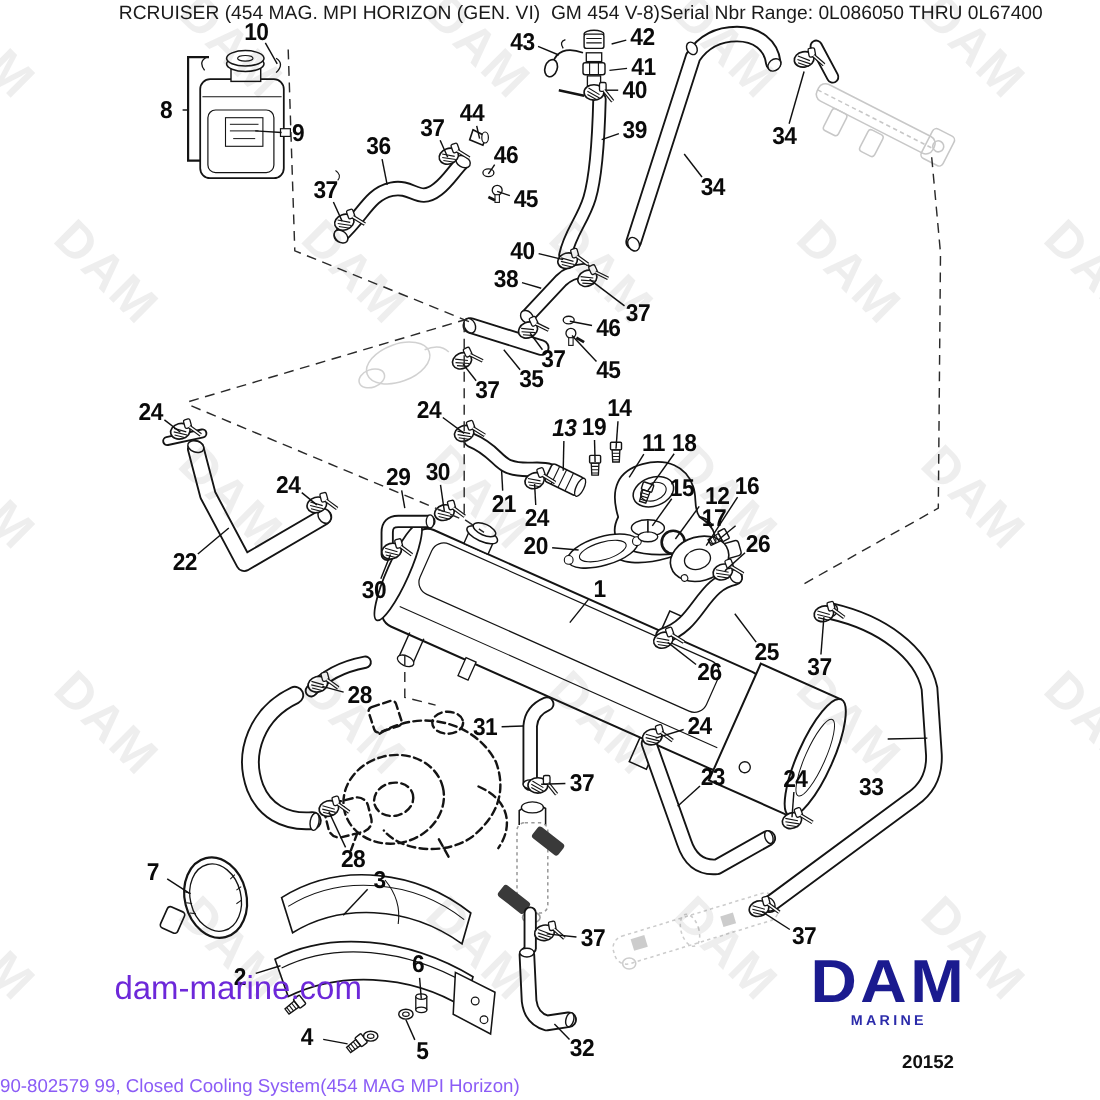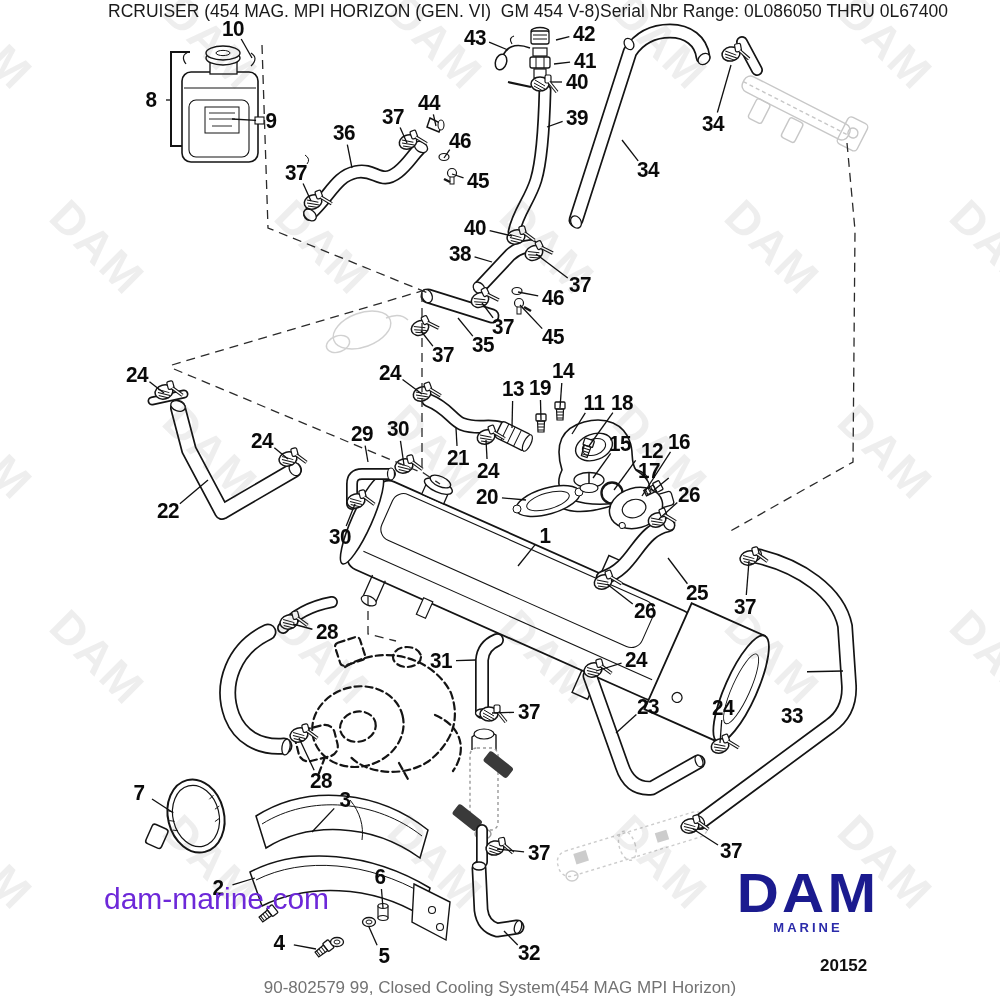--- a/index.html
+++ b/index.html
@@ -7,22 +7,22 @@
          font-family:"Liberation Sans",sans-serif;}
   #art{position:absolute;left:0;top:0;z-index:1;}
   #wm-layer{position:absolute;left:0;top:0;width:1000px;height:1000px;z-index:2;pointer-events:none;}
   .wm{position:absolute;font-weight:bold;font-size:46px;letter-spacing:2px;
       color:rgba(60,60,60,0.085);transform:rotate(45deg);white-space:nowrap;}
   #callout-layer{position:absolute;left:0;top:0;width:828px;height:1000px;z-index:3;}
   .callout{position:absolute;transform:translate(-50%,-50%) scaleX(.94);font-weight:bold;
            font-size:22px;color:#0a0a0a;letter-spacing:-0.5px;white-space:nowrap;}
   #header-title{position:absolute;left:108px;top:1px;font-size:17.5px;color:#1a1a1a;
                 white-space:pre;z-index:3;}
-  #footer-caption{position:absolute;left:0;top:978px;width:1000px;text-align:center;
-                  font-size:17px;color:#737373;z-index:3;}
+  #footer-caption{position:absolute;left:0;top:978px;width:1000px;text-align:left;
+                  font-size:17px;color:#8b5cf6;z-index:3;}
   #website{position:absolute;left:104px;top:882px;font-size:30px;color:#6d28d9;z-index:3;}
   #logo{position:absolute;left:718px;top:868px;width:180px;text-align:center;z-index:3;}
   #logo .big{font-size:54px;font-weight:bold;color:#1b1b8f;letter-spacing:3px;
              transform:scaleY(1.02) scaleX(1.08);display:inline-block;line-height:50px;}
   #logo .sub{font-size:13px;font-weight:bold;color:#2b2baa;letter-spacing:3px;margin-top:2px;}
   #drawing-number{position:absolute;left:820px;top:956px;font-size:17px;font-weight:bold;
                   color:#111;z-index:3;}
   .hose{fill:none;stroke:#141414;stroke-linecap:round;stroke-linejoin:round;}
   .hosein{fill:none;stroke:#ffffff;stroke-linecap:round;stroke-linejoin:round;}
   .ln{fill:none;stroke:#141414;}
@@ -448,21 +448,21 @@
       <div class="callout" style="left: 460px; top: 254px;">38</div>
       <div class="callout" style="left: 580px; top: 285px;">37</div>
       <div class="callout" style="left: 553px; top: 298px;">46</div>
       <div class="callout" style="left: 553px; top: 337px;">45</div>
       <div class="callout" style="left: 503px; top: 327px;">37</div>
       <div class="callout" style="left: 483px; top: 345px;">35</div>
       <div class="callout" style="left: 443px; top: 355px;">37</div>
       <div class="callout" style="left: 137px; top: 375px;">24</div>
       <div class="callout" style="left: 390px; top: 373px;">24</div>
       <div class="callout" style="left: 563px; top: 371px;">14</div>
-      <div class="callout" style="left: 513px; top: 389px;">13</div>
+      <div class="callout" style="left: 513px; top: 389px; font-style: italic;">13</div>
       <div class="callout" style="left: 540px; top: 388px;">19</div>
       <div class="callout" style="left: 594px; top: 403px;">11</div>
       <div class="callout" style="left: 622px; top: 403px;">18</div>
       <div class="callout" style="left: 620px; top: 444px;">15</div>
       <div class="callout" style="left: 652px; top: 451px;">12</div>
       <div class="callout" style="left: 679px; top: 442px;">16</div>
       <div class="callout" style="left: 649px; top: 471px; text-align: center;">17</div>
       <div class="callout" style="left: 487px; top: 497px;">20</div>
       <div class="callout" style="left: 362px; top: 434px;">29</div>
       <div class="callout" style="left: 398px; top: 429px;">30</div>

